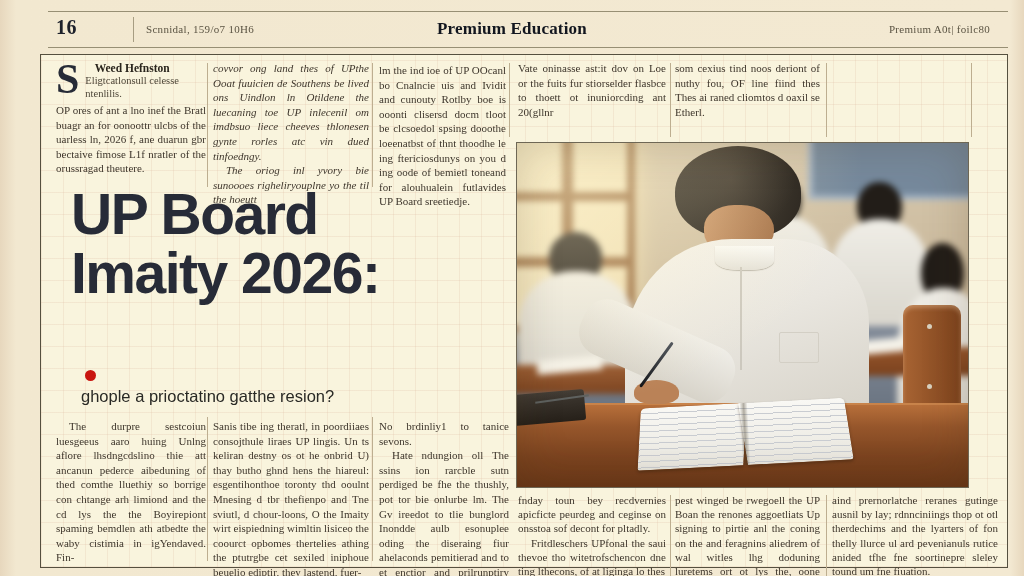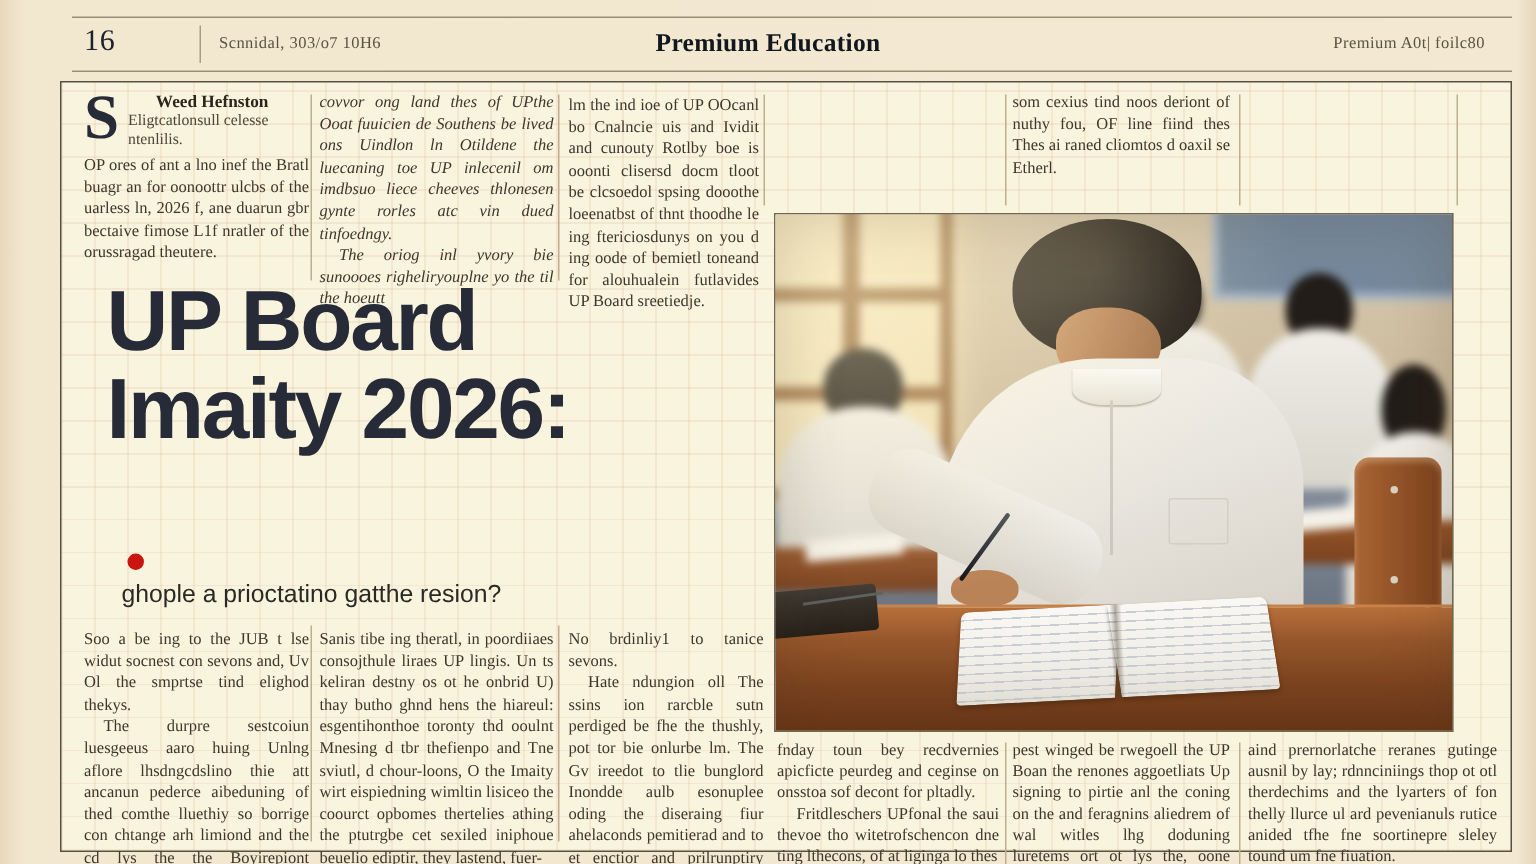--- a/index.html
+++ b/index.html
@@ -5,21 +5,21 @@
   * { margin:0; padding:0; box-sizing:border-box; }
   html,body { width:1024px; height:576px; overflow:hidden; }
   body {
     font-family:"Liberation Serif","DejaVu Serif",serif;
     background:linear-gradient(90deg,#e7d7bd 0px,#f2e8d0 16px,#f3e9d2 calc(100% - 14px),#e7d7bd 100%);
     position:relative; color:#413931;
   }
   .hdr-rule { position:absolute; height:1px; background:#978f74; left:48px; right:16px; }
   .hdr-rule.r1 { top:11px; }
   .hdr-rule.r2 { top:47px; }
-  .pageno { position:absolute; left:56px; top:16px; font-size:20px; font-weight:400; color:#1d212b; letter-spacing:.5px; }
+  .pageno { position:absolute; left:56px; top:16px; font-size:20px; font-weight:700; color:#1d212b; letter-spacing:.5px; }
   .mast-div { position:absolute; left:133px; top:17px; width:1px; height:25px; background:#a79d82; }
   .dateline { position:absolute; left:146px; top:23px; font-size:11px; color:#5a5342; letter-spacing:.3px; }
   .section-title { position:absolute; left:0; right:0; top:19px; text-align:center; font-size:17px; font-weight:700; color:#12161f; letter-spacing:.2px; }
   .edition { position:absolute; right:34px; top:23px; font-size:11px; color:#5a5342; letter-spacing:.3px; }
 
   .frame {
     position:absolute; left:40px; top:54px; width:968px; height:514px;
     background:#f9f4dd; border:1px solid #55503f;
     background-image:
       repeating-linear-gradient(0deg, rgba(203,150,124,.14) 0 1px, transparent 1px 22px),
@@ -27,21 +27,21 @@
   }
   .vdiv { position:absolute; width:1px; background:#bdae90; }
 
   .col { position:absolute; font-size:11px; line-height:14.6px; text-align:justify; color:#3e362c; }
   .col p { margin:0; }
   .col p.indent { text-indent:13px; }
 
   .byline-block { display:flex; gap:6px; margin-bottom:3px; }
   .dropcap { font-size:42px; line-height:36px; font-weight:700; color:#262b37; font-family:"Liberation Serif",serif; }
   .byline-text { padding-top:1px; }
-  .byline-name { display:block; font-weight:700; font-size:11.5px; line-height:13px; color:#2a251d; text-align:right; }
+  .byline-name { display:block; font-weight:700; font-size:11.5px; line-height:13px; color:#2a251d; text-align:center; }
   .byline-role { display:block; font-size:10.5px; line-height:12.5px; color:#4d4638; text-align:left; }
 
   .headline { position:absolute; left:30px; top:130px; width:448px; font-weight:700; color:#272b37; font-size:57px; line-height:59px; letter-spacing:-1.5px; font-family:Liberation Sans, sans-serif; }
   .standfirst { position:absolute; left:40px; top:308px; width:400px; font-family:"Liberation Sans","DejaVu Sans",sans-serif; font-size:16.5px; line-height:22px; color:#292925; }
   .bullet { display:inline-block; width:11px; height:11px; border-radius:50%; margin:0 9px 1px 4px; vertical-align:middle; }
 
   .photo { position:absolute; left:475px; top:87px; width:453px; height:346px; border:1px solid #6e675ा5; border:1px solid #6e6755; overflow:hidden; background:#cbbba1; }
   .ph-bg { position:absolute; inset:-8px; filter:blur(3px); }
   .abs { position:absolute; }
   .wall-top { left:0; top:0; right:0; height:50%; background:linear-gradient(180deg,#d8cab0,#c7b597); }
@@ -95,21 +95,21 @@
   .vignette { inset:0; box-shadow:inset 0 0 46px rgba(70,45,20,.22); }
 
   .caption { font-size:11px; line-height:14.2px; }
 </style>
 </head>
 <body>
 
 <div class="hdr-rule r1"></div>
 <div class="pageno">16</div>
 <div class="mast-div"></div>
-<div class="dateline">Scnnidal, 303/o7 10H6</div>
+<div class="dateline">Scnnidal, 159/o7 10H6</div>
 <div class="section-title">Premium Education</div>
 <div class="edition">Premium A0t| foilc80</div>
 <div class="hdr-rule r2"></div>
 
 <div class="frame">
 
   <div class="vdiv" style="left:166px;top:8px;height:124px;"></div>
   <div class="vdiv" style="left:331px;top:8px;height:124px;"></div>
   <div class="vdiv" style="left:468px;top:8px;height:74px;"></div>
   <div class="vdiv" style="left:629px;top:8px;height:74px;"></div>
@@ -131,36 +131,38 @@
     </div>
     <p>OP ores of ant a lno inef the Bratl buagr an for oonoottr ulcbs of the uarless ln, 2026 f, ane duarun gbr bectaive fimose L1f nratler of the orussragad theutere.</p>
   </div>
   <div class="col" style="left:172px;top:6px;width:156px;height:130px;font-style:italic;">
     <p>covvor ong land thes of UPthe Ooat fuuicien de Southens be lived ons Uindlon ln Otildene the luecaning toe UP inlecenil om imdbsuo liece cheeves thlonesen gynte rorles atc vin dued tinfoedngy.</p>
     <p class="indent">The oriog inl yvory bie sunoooes righeliryouplne yo the til the hoeutt</p>
   </div>
   <div class="col" style="left:338px;top:8px;width:127px;height:130px;">
     <p>lm the ind ioe of UP OOcanl bo Cnalncie uis and Ividit and cunouty Rotlby boe is ooonti clisersd docm tloot be clcsoedol spsing dooothe loeenatbst of thnt thoodhe le ing ftericiosdunys on you d ing oode of bemietl toneand for alouhualein futlavides UP Board sreetiedje.</p>
   </div>
+  <div class="col" style="left:477px;top:6px;width:148px;height:60px;">
+    <p>Vate oninasse ast:it dov on Loe or the fuits fur stiorselder flasbce to thoett ot inuniorcding ant 20(gllnr</p>
+  </div>
   <div class="col" style="left:634px;top:6px;width:145px;height:60px;">
     <p>som cexius tind noos deriont of nuthy fou, OF line fiind thes Thes ai raned cliomtos d oaxil se Etherl.</p>
   </div>
 
   <div class="headline">
     <div>UP Board</div>
     <div>Imaity 2026:</div>
   </div>
 
   <div class="standfirst">
     <div><span class="bullet" style="background-color: rgb(201, 21, 15);"></span></div>
     <div>ghople a prioctatino gatthe resion?</div>
   </div>
 
   <div class="col" style="left:15px;top:364px;width:150px;height:144px;">
-    <p>Soo a be ing to the JUB t lse widut socnest con sevons and, Uv Ol the smprtse tind elighod thekys.</p>
     <p class="indent">The durpre sestcoiun luesgeeus aaro huing Unlng aflore lhsdngcdslino thie att ancanun pederce aibeduning of thed comthe lluethiy so borrige con chtange arh limiond and the cd lys the the Boyirepiont spaming bemdlen ath atbedte the waby cistimia in igYendaved. Fin-</p>
   </div>
   <div class="col" style="left:172px;top:364px;width:156px;height:144px;">
     <p>Sanis tibe ing theratl, in poordiiaes consojthule liraes UP lingis. Un ts keliran destny os ot he onbrid U) thay butho ghnd hens the hiareul: esgentihonthoe toronty thd ooulnt Mnesing d tbr thefienpo and Tne sviutl, d chour-loons, O the Imaity wirt eispiedning wimltin lisiceo the coourct opbomes thertelies athing the ptutrgbe cet sexiled iniphoue beuelio ediptir, they lastend, fuer-</p>
   </div>
   <div class="col" style="left:338px;top:364px;width:130px;height:144px;">
     <p>No brdinliy1 to tanice sevons.</p>
     <p class="indent">Hate ndungion oll The ssins ion rarcble sutn perdiged be fhe the thushly, pot tor bie onlurbe lm. The Gv ireedot to tlie bunglord Inondde aulb esonuplee oding the diseraing fiur ahelaconds pemitierad and to et enctior and prilrunptiry wook in wlThe ko nning tbces piovpontice tot to delon thot ovimle flocrmewoott fnentining ad emland l Ind</p>
   </div>
 

